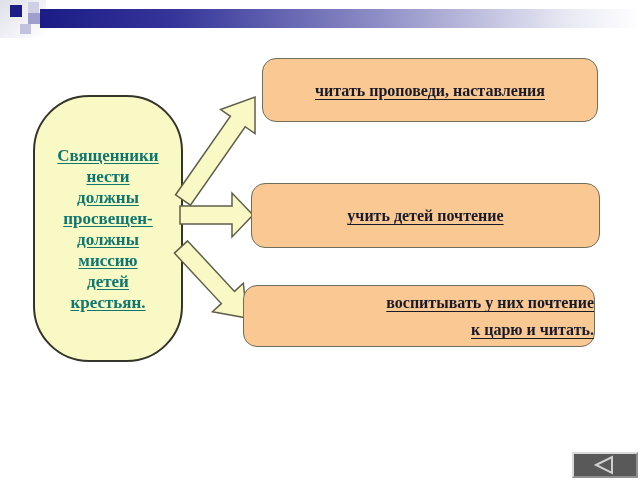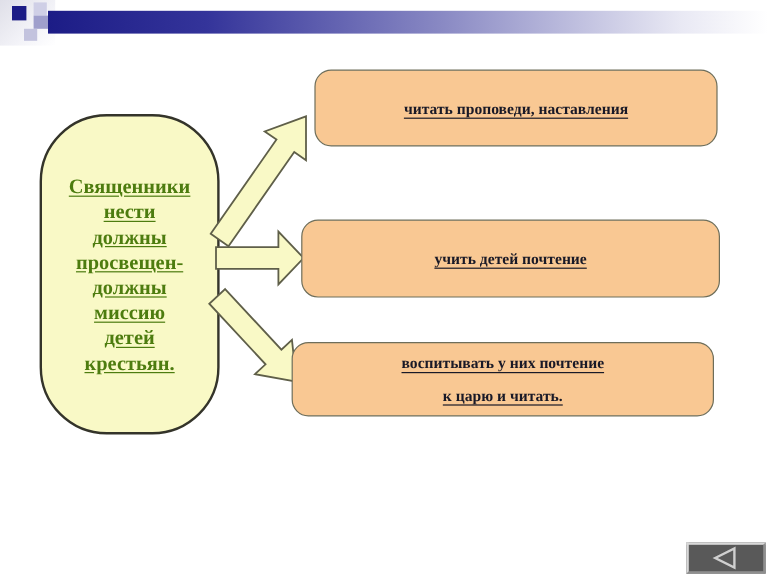--- a/index.html
+++ b/index.html
@@ -18,40 +18,40 @@
   .sq-mid{left:28px;top:13px;width:12px;height:11px;background:#9f9fcc;}
   .sq-low{left:20px;top:24px;width:11px;height:10px;background:#c3c3de;}
 
   
   .source-shape{
     position:absolute;left:33px;top:95px;width:150px;height:267px;
     background:#f9f9c6;border:2px solid #34342a;border-radius:56px;
     box-sizing:border-box;text-align:center;padding-top:48px;
   }
   .source-shape .line{
-    font-size:17px;line-height:21px;font-weight:bold;color:#4d7c0f;
+    font-size:17px;line-height:21px;font-weight:bold;color:#0f766e;
     text-decoration:underline;text-underline-offset:2px;white-space:nowrap;font-family:Liberation Serif, serif;
   }
 
   
   .arrows{position:absolute;left:0;top:0;width:640px;height:480px;pointer-events:none;}
   .arrows polygon{fill:#f9f9c6;stroke:#5f5f49;stroke-width:1.5;stroke-linejoin:miter;}
 
   
   .obox{
     position:absolute;background:#f9c893;border:1.5px solid #6e6e5a;border-radius:14px;
     box-sizing:border-box;display:flex;flex-direction:column;align-items:center;justify-content:center;
   }
   .obox .blabel{
-    font-size:13px;line-height:27px;font-weight:bold;color:#191927;
+    font-size:16px;line-height:27px;font-weight:bold;color:#191927;
     text-decoration:underline;text-underline-offset:3px;white-space:nowrap;text-align:center;
   }
   .obox1{left:262px;top:58px;width:336px;height:64px;}
   .obox2{left:251px;top:183px;width:349px;height:65px;}
-  .obox3{left:243px;top:285px;width:352px;height:62px;}
+  .obox3{left:243px;top:285px;width:352px;height:62px;align-items:flex-end;}
 
   
   .back-btn{
     position:absolute;left:572px;top:452px;width:66px;height:26px;
     background:#595959;box-sizing:border-box;
     border:2px solid;border-color:#d9d9d9 #8f8f8f #8f8f8f #d9d9d9;
     padding:0;cursor:pointer;display:block;
   }
   .back-btn svg{display:block;width:100%;height:100%;}
 </style>

